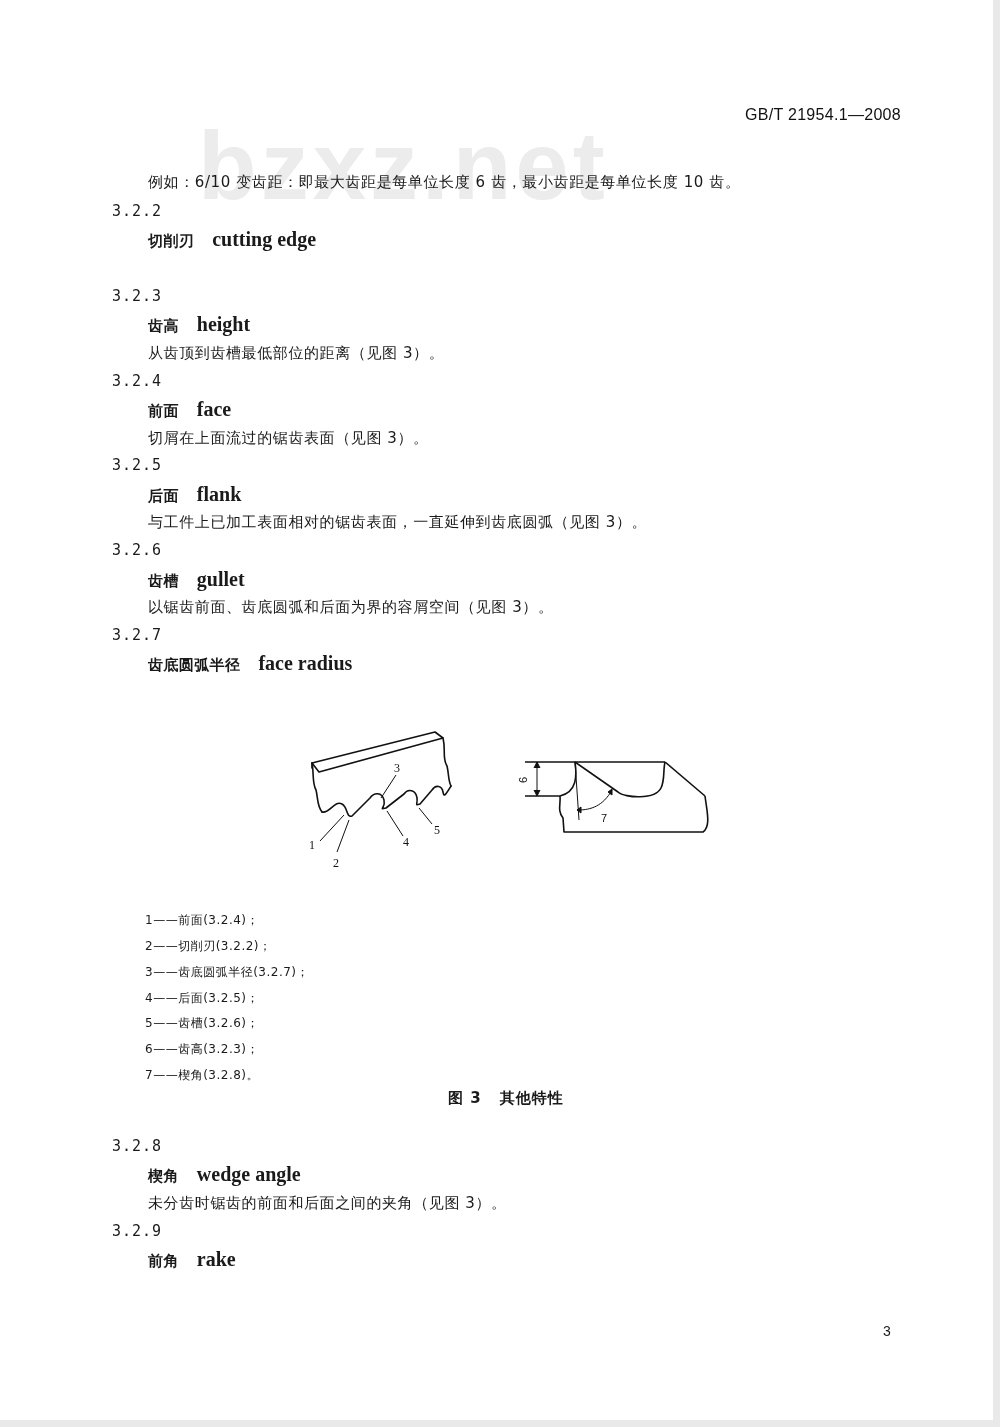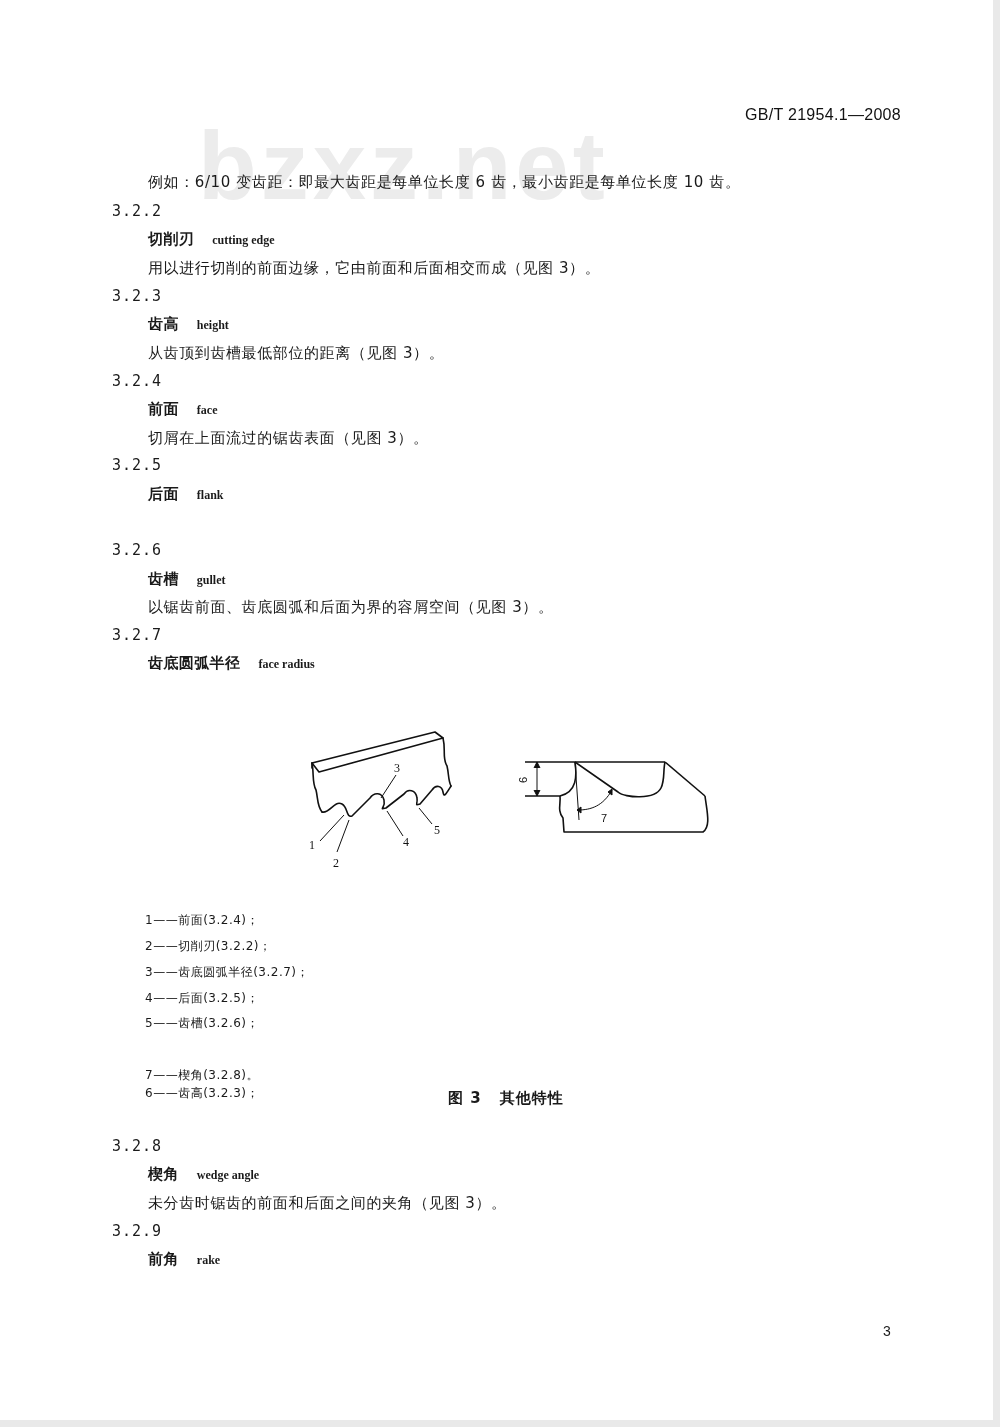--- a/index.html
+++ b/index.html
@@ -21,21 +21,21 @@
   }
   .std-code {
     position: absolute; right: 92px; top: 106px;
     font-family: "Liberation Sans", sans-serif; font-weight: normal;
     font-size: 16px; letter-spacing: 0.3px; color: #111; z-index: 2;
   }
   .line { position: absolute; font-size: 15px; line-height: 20px; white-space: nowrap; z-index: 2; margin-top: 18px; }
   .num { left: 112px; font-family: "DejaVu Sans Mono", monospace; font-size: 15px; letter-spacing: 1px; }
   .body { left: 148px; letter-spacing: 0.6px; }
   .term { left: 148px; font-weight: bold; letter-spacing: 0.4px; }
-  .term .en { font-family: "Liberation Serif", serif; font-weight: bold; font-size: 12px; margin-left: 18px; letter-spacing: 0; }
+  .term .en { font-family: "Liberation Serif", serif; font-weight: bold; font-size: 20px; margin-left: 18px; letter-spacing: 0; }
   .legend { position: absolute; left: 145px; font-size: 12px; line-height: 16px; white-space: nowrap; z-index: 2; letter-spacing: 0.5px; }
   .fig-caption { position: absolute; left: 448px; top: 1089px; font-size: 15px; font-weight: bold; letter-spacing: 1px; z-index: 2; }
   .fig-caption .sep { display: inline-block; width: 18px; }
   .figure { position: absolute; z-index: 2; }
   .page-num { position: absolute; left: 883px; top: 1323px; font-family: "Liberation Sans", sans-serif; font-size: 14px; z-index: 2; }
 </style>
 </head>
 <body>
 
 <div class="page">
@@ -43,38 +43,38 @@
   <div class="watermark">bzxz.net</div>
 
   <div class="std-code">GB/T 21954.1—2008</div>
 
   <div class="line body" style="top:154px">例如：6/10 变齿距：即最大齿距是每单位长度 6 齿，最小齿距是每单位长度 10 齿。</div>
 
   <div class="line num" style="top:183px">3.2.2</div>
   <div class="line term" style="top:211px">
     <span>切削刃</span><span class="en">cutting edge</span>
   </div>
-  <div class="line body" style="top:240px">用以进行切削的前面边缘，它由前面和后面相交而成（见图 3）。</div>
 
   <div class="line num" style="top:268px">3.2.3</div>
   <div class="line term" style="top:296px">
     <span>齿高</span><span class="en">height</span>
   </div>
   <div class="line body" style="top:325px">从齿顶到齿槽最低部位的距离（见图 3）。</div>
 
   <div class="line num" style="top:353px">3.2.4</div>
   <div class="line term" style="top:381px">
     <span>前面</span><span class="en">face</span>
   </div>
   <div class="line body" style="top:410px">切屑在上面流过的锯齿表面（见图 3）。</div>
 
   <div class="line num" style="top:437px">3.2.5</div>
   <div class="line term" style="top:466px">
     <span>后面</span><span class="en">flank</span>
   </div>
+  <div class="line body" style="top:494px">与工件上已加工表面相对的锯齿表面，一直延伸到齿底圆弧（见图 3）。</div>
 
   <div class="line num" style="top:522px">3.2.6</div>
   <div class="line term" style="top:551px">
     <span>齿槽</span><span class="en">gullet</span>
   </div>
   <div class="line body" style="top:579px">以锯齿前面、齿底圆弧和后面为界的容屑空间（见图 3）。</div>
 
   <div class="line num" style="top:607px">3.2.7</div>
   <div class="line term" style="top:635px">
     <span>齿底圆弧半径</span><span class="en">face radius</span>
@@ -139,21 +139,21 @@
       <text x="0" y="0" transform="translate(12,31) rotate(-90)">6</text>
       <text x="86" y="70">7</text>
     </g>
   </svg>
 
   <div class="legend" style="top:912px">1——前面(3.2.4)；</div>
   <div class="legend" style="top:938px">2——切削刃(3.2.2)；</div>
   <div class="legend" style="top:964px">3——齿底圆弧半径(3.2.7)；</div>
   <div class="legend" style="top:990px">4——后面(3.2.5)；</div>
   <div class="legend" style="top:1015px">5——齿槽(3.2.6)；</div>
-  <div class="legend" style="top:1085px">6——齿高(3.2.3)；</div>
+  <div class="legend" style="top:1041px">6——齿高(3.2.3)；</div>
   <div class="legend" style="top:1067px">7——楔角(3.2.8)。</div>
 
   <div class="fig-caption">
     <span>图 3</span><span class="sep"></span><span>其他特性</span>
   </div>
 
   <div class="line num" style="top:1118px">3.2.8</div>
   <div class="line term" style="top:1146px">
     <span>楔角</span><span class="en">wedge angle</span>
   </div>

